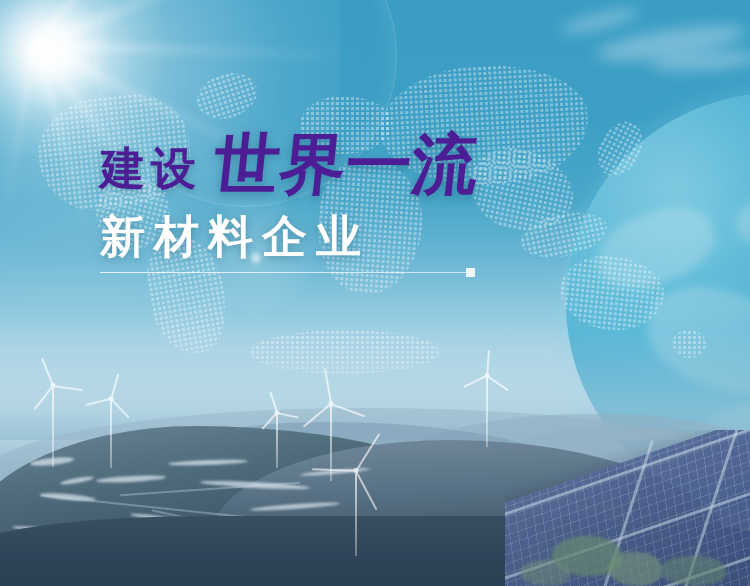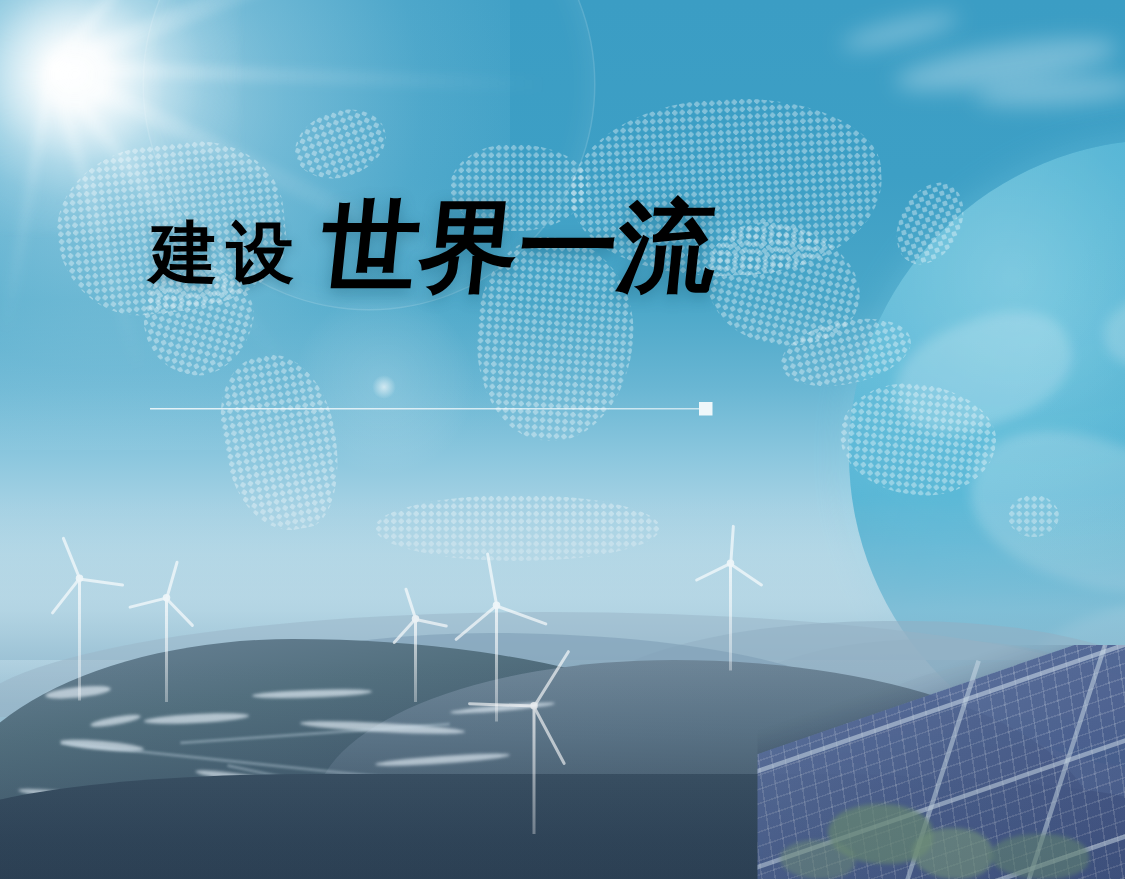--- a/index.html
+++ b/index.html
@@ -216,21 +216,21 @@
   .sh1{left:552px;top:536px;width:70px;height:40px;background:rgba(108,142,118,.72);}
   .sh2{left:608px;top:552px;width:54px;height:34px;background:rgba(122,154,128,.66);}
   .sh3{left:660px;top:556px;width:66px;height:30px;background:rgba(104,138,116,.60);}
   .sh4{left:520px;top:560px;width:50px;height:26px;background:rgba(116,148,124,.55);}
 
   
   .copy{position:absolute;left:0;top:0;width:750px;height:340px;}
   .line1{
     position:absolute;left:100px;top:131px;
     display:flex;align-items:flex-end;white-space:nowrap;
-    color:#000000;
+    color:#4c1d95;
   }
   .l1-small{
     font-size:45px;line-height:1;font-weight:700;letter-spacing:6px;
     text-shadow:0 2px 7px rgba(25,85,110,.40);
     padding-bottom:6px;
   }
   .l1-big{
     font-size:66px;line-height:1;font-weight:800;letter-spacing:0px;
     margin-left:12px;
     transform:skewX(-6deg);
@@ -404,19 +404,20 @@
   <div class="shrub sh3"></div>
   <div class="shrub sh4"></div>
 
   <div class="vig"></div>
 
   <div class="copy">
     <div class="line1">
       <span class="l1-small">建设</span>
       <span class="l1-big">世界一流</span>
     </div>
+    <div class="line2">新材料企业</div>
     <div class="rule-wrap">
       <div class="rule"></div>
       <div class="rule-cap"></div>
     </div>
   </div>
 
 </div>
 
 </body></html>

